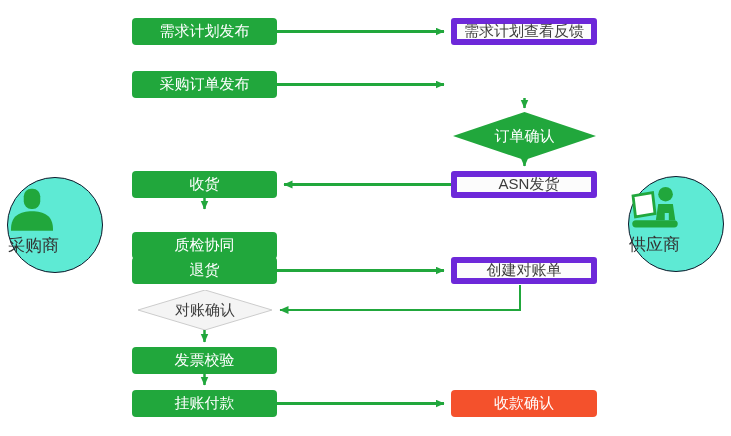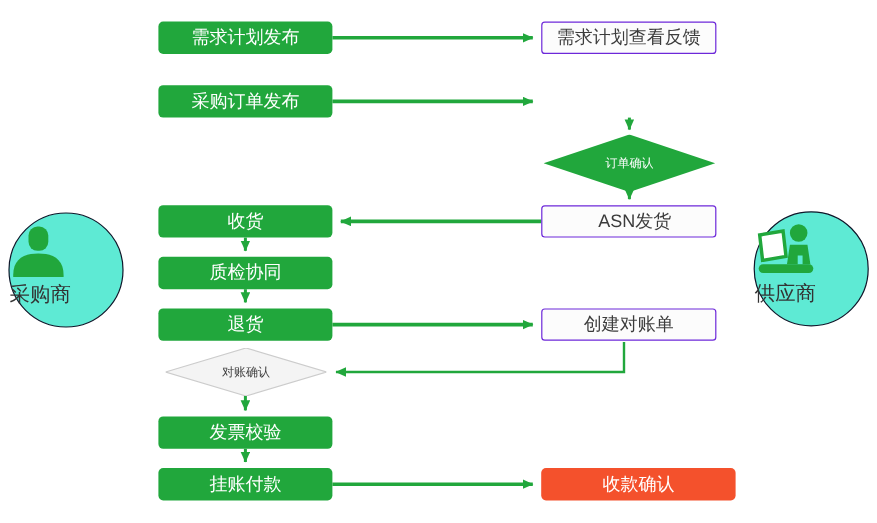--- a/index.html
+++ b/index.html
@@ -30,38 +30,38 @@
   }
   .green-box{
     width:145px;height:27px;
     background:var(--green);
     color:#ffffff;
     border-radius:4px;
   }
   .white-box{
     width:146px;height:27px;
     background:#fcfcfc;
-    border:1px solid #6d28d9;
+    border:6px solid #6d28d9;
     color:#3c3c3c;
     border-radius:3px;
   }
   .red-box{
-    width:162px;height:27px;
+    width:146px;height:27px;
     background:var(--red);
     color:#ffffff;
     border-radius:4px;
   }
   .diamond{
     position:absolute;
   }
   .diamond svg{position:absolute;left:0;top:0;}
   .diamond .dlabel{
     position:absolute;left:0;top:0;right:0;bottom:0;
     display:flex;align-items:center;justify-content:center;
-    font-size:10px;
+    font-size:15px;
   }
   .diamond-green .dlabel{color:#ffffff;}
   .diamond-gray .dlabel{color:#3c3c3c;}
 
   .actor{
     position:absolute;
     width:96px;height:96px;
     border-radius:50%;
     background:#5eead4;
     border:1px solid #0f172a;
@@ -106,21 +106,21 @@
     <path class="flowline" stroke-width="2.5" marker-end="url(#arrow)" d="M204.5,330 V342"></path>
 
     <path class="flowline" stroke-width="2.5" marker-end="url(#arrow)" d="M204.5,374 V385"></path>
 
     <path class="flowline" stroke-width="3" marker-end="url(#arrow)" d="M277,403.5 H444"></path>
   </svg>
 
   <div class="node green-box" style="left:132px;top:71px;">采购订单发布</div>
   <div class="node green-box" style="left:132px;top:18px;">需求计划发布</div>
   <div class="node green-box" style="left:132px;top:171px;">收货</div>
-  <div class="node green-box" style="left:132px;top:214px;">质检协同</div>
+  <div class="node green-box" style="left:132px;top:232px;">质检协同</div>
   <div class="node green-box" style="left:132px;top:257px;">退货</div>
   <div class="node green-box" style="left:132px;top:390px;">挂账付款</div>
   <div class="node green-box" style="left:132px;top:347px;">发票校验</div>
 
   <div class="node white-box" style="left:451px;top:18px;">需求计划查看反馈</div>
   <div class="node white-box" style="left:451px;top:171px;padding-left:10px;">ASN发货</div>
   <div class="node white-box" style="left:451px;top:257px;">创建对账单</div>
   <div class="node red-box" style="left:451px;top:390px;">收款确认</div>
 
   <div class="diamond diamond-green" style="left:453px;top:112px;width:143px;height:48px;">

